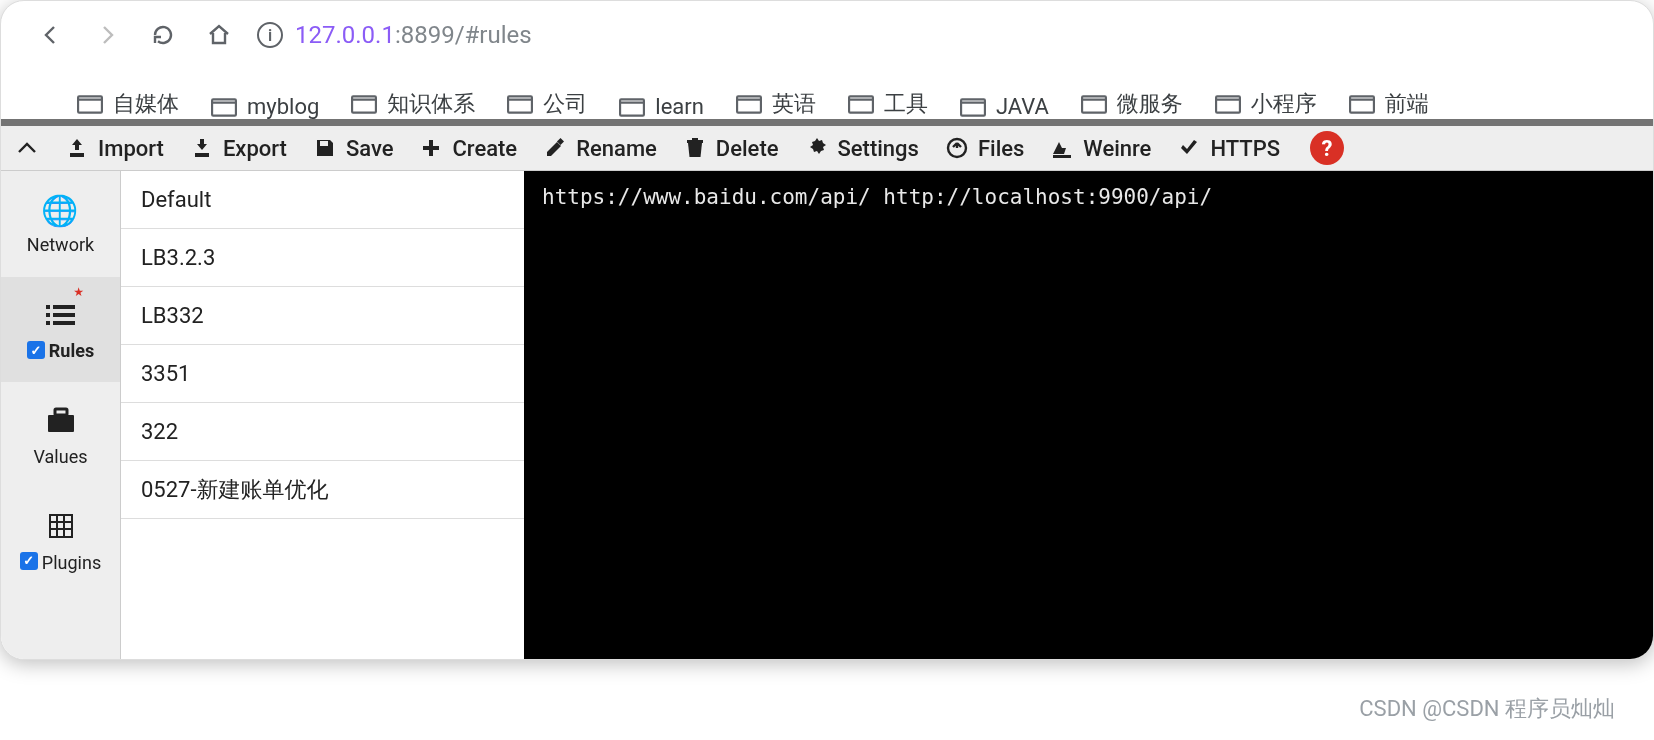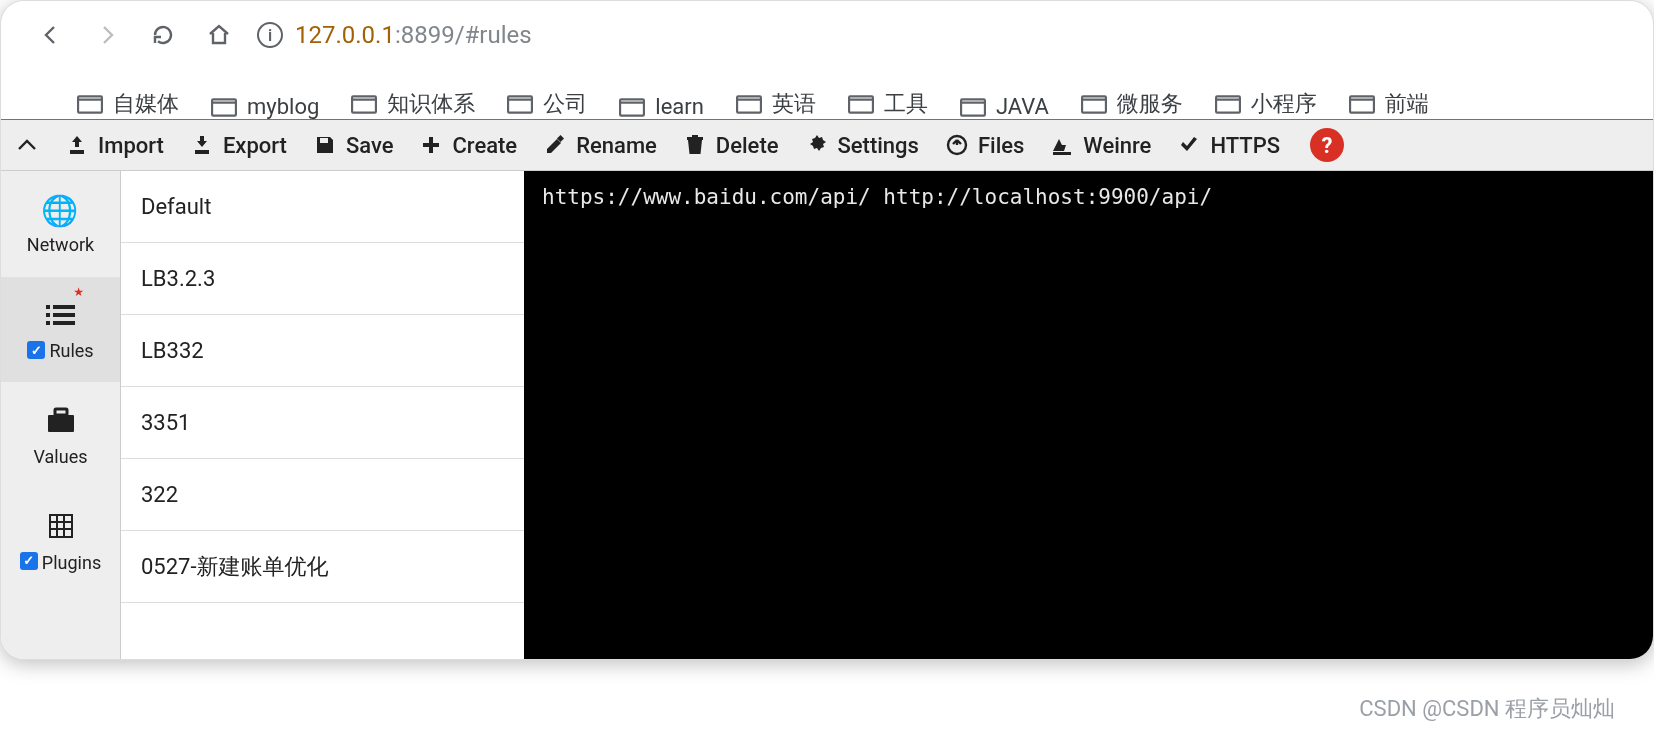--- a/index.html
+++ b/index.html
@@ -4,42 +4,42 @@
 <style>
   * { margin:0; padding:0; box-sizing:border-box; font-family:-apple-system,BlinkMacSystemFont,"Segoe UI",Roboto,Arial,sans-serif; }
   body { width:1654px; height:740px; background:#fff; position:relative; }
   .browser-frame { position:absolute; top:0; left:0; right:0; bottom:80px; background:#fff; border-radius:24px; box-shadow:0 4px 20px rgba(0,0,0,.25); overflow:hidden; border:1px solid #ddd; }
   
   .chrome-bar { height:68px; display:flex; align-items:center; padding:0 32px; gap:20px; }
   .nav-btn { width:36px; height:36px; display:flex; align-items:center; justify-content:center; color:#5f6368; cursor:pointer; }
   .nav-btn.disabled { color:#bdbdbd; }
   .address { display:flex; align-items:center; gap:12px; font-size:24px; color:#202124; }
   .address .info { width:26px; height:26px; border:2px solid #5f6368; border-radius:50%; display:flex; align-items:center; justify-content:center; font-size:16px; font-weight:600; color:#5f6368; }
-  .address .host { color:#a16207;margin-top:42px; }
+  .address .host { color:#8b5cf6;margin-top:42px; }
   .address .rest { color:#80868b; }
   
   .bookmarks { height:50px; display:flex; align-items:flex-end; padding:0 28px; gap:32px;margin-left:48px; }
   .bm { display:flex; align-items:center; gap:10px; font-size:22px; color:#3c4043; cursor:pointer; }
   .bm-icon { width:26px; height:22px; display:inline-block; }
   .bm-icon svg { width:100%; height:100%; }
   
-  .toolbar { height:52px; background:#eee; display:flex; align-items:center; padding:0 14px; gap:26px; border-top:1px solid #737373; border-bottom:1px solid #ccc; }
+  .toolbar { height:52px; background:#eee; display:flex; align-items:center; padding:0 14px; gap:26px; border-top:7px solid #737373; border-bottom:1px solid #ccc; }
   .tb-item { display:flex; align-items:center; gap:9px; font-size:22px; color:#222; cursor:pointer; font-weight:500; }
   
   .body { display:flex; height:calc(100% - 170px); }
   .side { width:120px; background:#eee; border-right:1px solid #ccc; display:flex; flex-direction:column; }
   .side-item { height:106px; display:flex; flex-direction:column; align-items:center; justify-content:center; gap:6px; font-size:18px; color:#222; cursor:pointer; border-bottom:1px solid #eee; position:relative; }
   .side-item.sel { background:#e0e0e0; }
   .side-icon { font-size:30px; }
   .side-item .check { position:absolute; left:10px; bottom:14px; width:18px; height:18px; background:#1a73e8; border-radius:3px; display:flex; align-items:center; justify-content:center; }
   .side-item .check::after { content:"✓"; color:#fff; font-size:13px; font-weight:bold; }
   .badge-star { position:absolute; top:8px; right:36px; font-size:12px; color:#d93025; }
   
   .rules-list { width:403px; background:#fff; overflow-y:auto; }
-  .rule-item { height:72px; display:flex; align-items:center; padding:0 20px; font-size:22px; color:#222; border-bottom:1px solid #ddd; cursor:pointer; }
+  .rule-item { height:58px; display:flex; align-items:center; padding:0 20px; font-size:22px; color:#222; border-bottom:1px solid #ddd; cursor:pointer; }
   
   .editor { flex:1; background:#000000; color:#e8e8e8; font-family:Menlo,Consolas,monospace; font-size:21px; padding:14px 18px; white-space:pre; overflow:hidden; }
   
   .watermark { position:absolute; bottom:16px; right:39px; color:#9aa0a6; font-size:22px; }
   svg.ic { width:24px; height:24px; stroke:currentColor; stroke-width:2.4; fill:none; }
   svg.ic.fill { fill:currentColor; stroke:none; }
   .help-circle { width:34px; height:34px; border-radius:50%; background:#d93025; color:#fff; display:flex; align-items:center; justify-content:center; font-weight:bold; font-size:22px; margin-left:4px; }
 </style>
 </head>
 <body>
@@ -248,21 +248,21 @@
               <g fill="#222">
                 <rect x="0" y="2" width="4" height="4"></rect>
                 <rect x="7" y="2" width="22" height="4"></rect>
                 <rect x="0" y="10" width="4" height="4"></rect>
                 <rect x="7" y="10" width="22" height="4"></rect>
                 <rect x="0" y="18" width="4" height="4"></rect>
                 <rect x="7" y="18" width="22" height="4"></rect>
               </g>
             </svg>
         </span>
-        <span style="display:flex;align-items:center;gap:4px;">
+        <span style="display:flex;align-items:center;gap:4px;font-weight:bold;">
           <span class="check" style="position:static;"></span>
           <span>Rules</span>
         </span>
       </div>
       <div class="side-item">
         <span class="side-icon">
           <svg width="30" height="26" viewBox="0 0 30 26" fill="#222">
               <rect x="2" y="8" width="26" height="17" rx="1"></rect>
               <rect x="9" y="2" width="12" height="6" rx="1" fill="none" stroke="#222" stroke-width="3"></rect>
             </svg>

